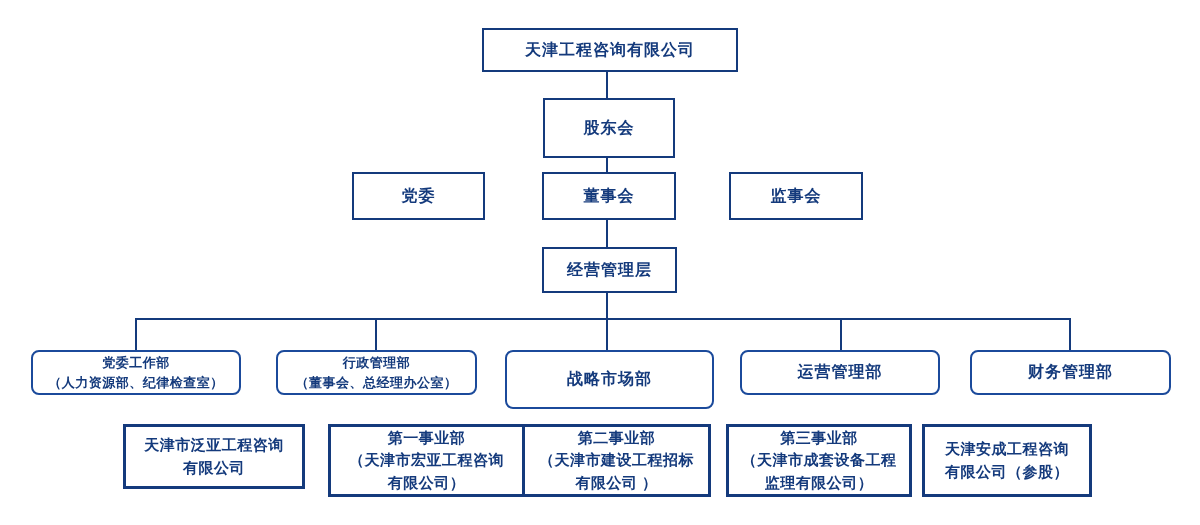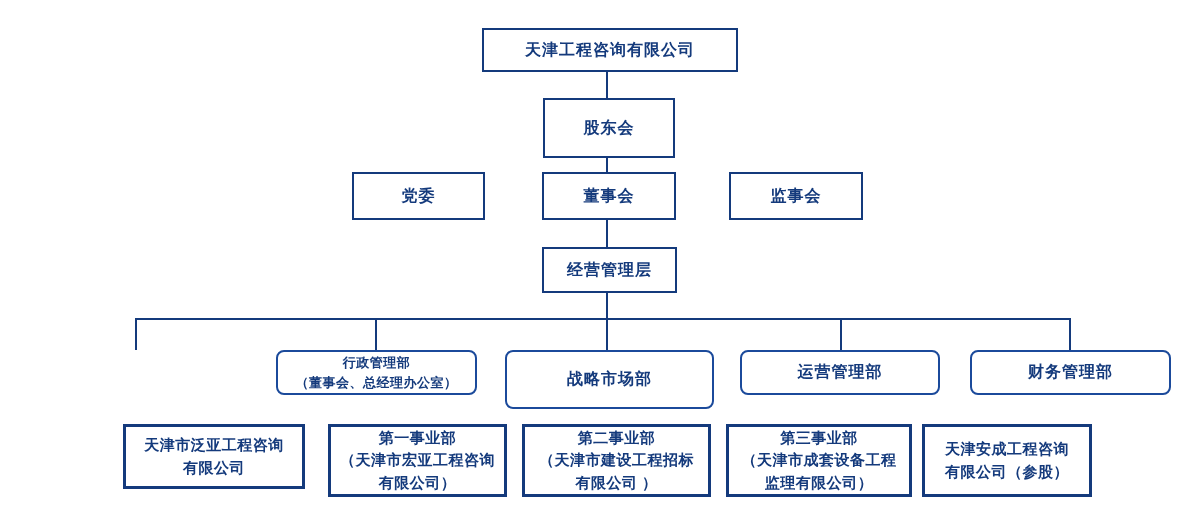--- a/index.html
+++ b/index.html
@@ -61,39 +61,43 @@
     <span>董事会</span>
   </div>
   <div class="node sq fs16" style="left:542px;top:247px;width:135px;height:46px">
     <span>经营管理层</span>
   </div>
 
   <div class="node sq fs16" style="left:729px;top:172px;width:134px;height:48px">
     <span>监事会</span>
   </div>
 
+  <div class="node rd fs13" style="left:31px;top:350px;width:210px;height:45px">
+    <span>党委工作部</span>
+    <span>（人力资源部、纪律检查室）</span>
+  </div>
   <div class="node rd fs13" style="left:276px;top:350px;width:201px;height:45px">
     <span>行政管理部</span>
     <span>（董事会、总经理办公室）</span>
   </div>
   <div class="node rd fs16" style="left:505px;top:350px;width:209px;height:59px">
     <span>战略市场部</span>
   </div>
   <div class="node rd fs16" style="left:740px;top:350px;width:200px;height:45px">
     <span>运营管理部</span>
   </div>
   <div class="node rd fs16" style="left:970px;top:350px;width:201px;height:45px">
     <span>财务管理部</span>
   </div>
 
   <div class="node bt fs15" style="left:123px;top:424px;width:182px;height:65px">
     <span>天津市泛亚工程咨询</span>
     <span>有限公司</span>
   </div>
-  <div class="node bt fs15" style="left:328px;top:424px;width:179px;height:73px">
+  <div class="node bt fs15" style="left:328px;top:424px;width:197px;height:73px">
     <span>第一事业部</span>
     <span>（天津市宏亚工程咨询</span>
     <span>有限公司）</span>
   </div>
   <div class="node bt fs15" style="left:522px;top:424px;width:189px;height:73px">
     <span>第二事业部</span>
     <span>（天津市建设工程招标</span>
     <span>有限公司 ）</span>
   </div>
   <div class="node bt fs15" style="left:726px;top:424px;width:186px;height:73px">

